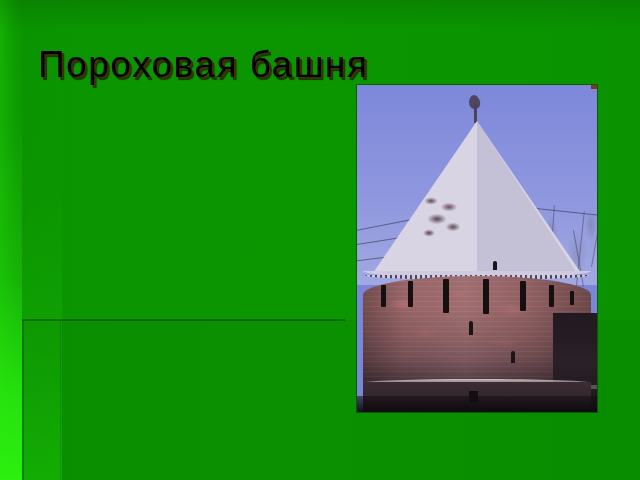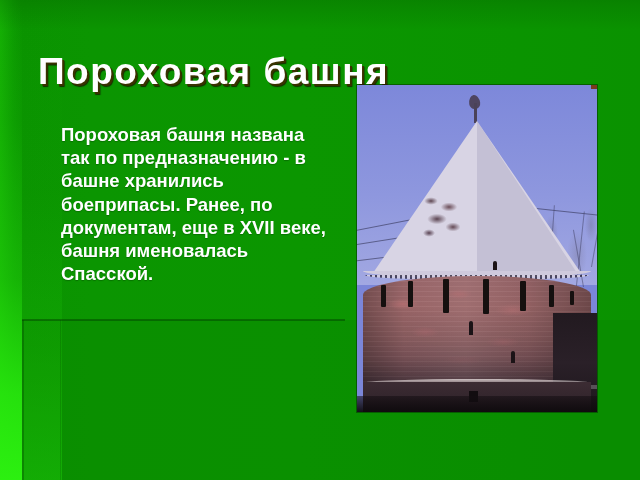--- a/index.html
+++ b/index.html
@@ -92,26 +92,26 @@
   .bg-top-shade {
     position: absolute;
     left: 0; top: 0; width: 640px; height: 30px;
     background: linear-gradient(to bottom, rgba(0,45,0,0.16), rgba(0,45,0,0));
   }
 
   
   .title {
     position: absolute;
     left: 38px;
-    top: 53px;
+    top: 46px;
     width: 580px;
     font-size: 37px;
-    font-weight: bold;
+    font-weight: normal;
     letter-spacing: 1.5px;
-    color: #ffffff;
+    color: #000000;
     line-height: 1.0;
     text-shadow:
        2px 2px 0 #3a3200,
        2.5px 2.5px 1px rgba(20,16,0,0.75);
     white-space: nowrap;
   }
 
   
   .body-text {
     position: absolute;
@@ -339,21 +339,20 @@
   <div class="bg-left-stripe"></div>
   <div class="bg-left-stripe2"></div>
   <div class="bg-panel"></div>
   <div class="bg-seam-h"></div>
   <div class="bg-seam-v"></div>
   <div class="bg-seam-v2"></div>
   <div class="bg-top-shade"></div>
 
   <div class="title">Пороховая башня</div>
 
-  <div class="body-text">Пороховая башня названа так по предназначению - в башне хранились боеприпасы. Ранее, по документам, еще в XVII веке, башня именовалась Спасской.</div>
 
   <div class="photo">
     <div class="photo-inner">
 
       <div class="sky"></div>
 
       <div class="wire w1"></div>
       <div class="wire w2"></div>
       <div class="wire w3"></div>
       <div class="wire w4"></div>

